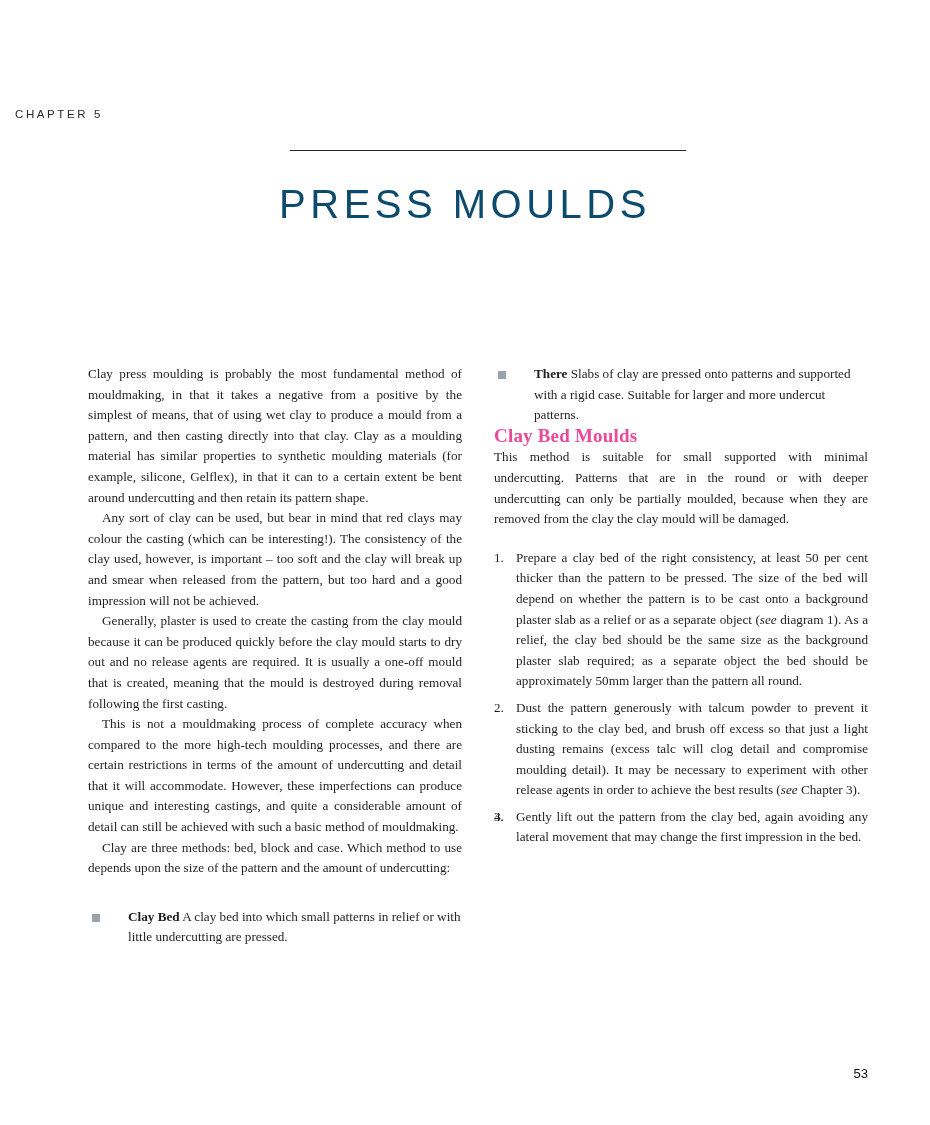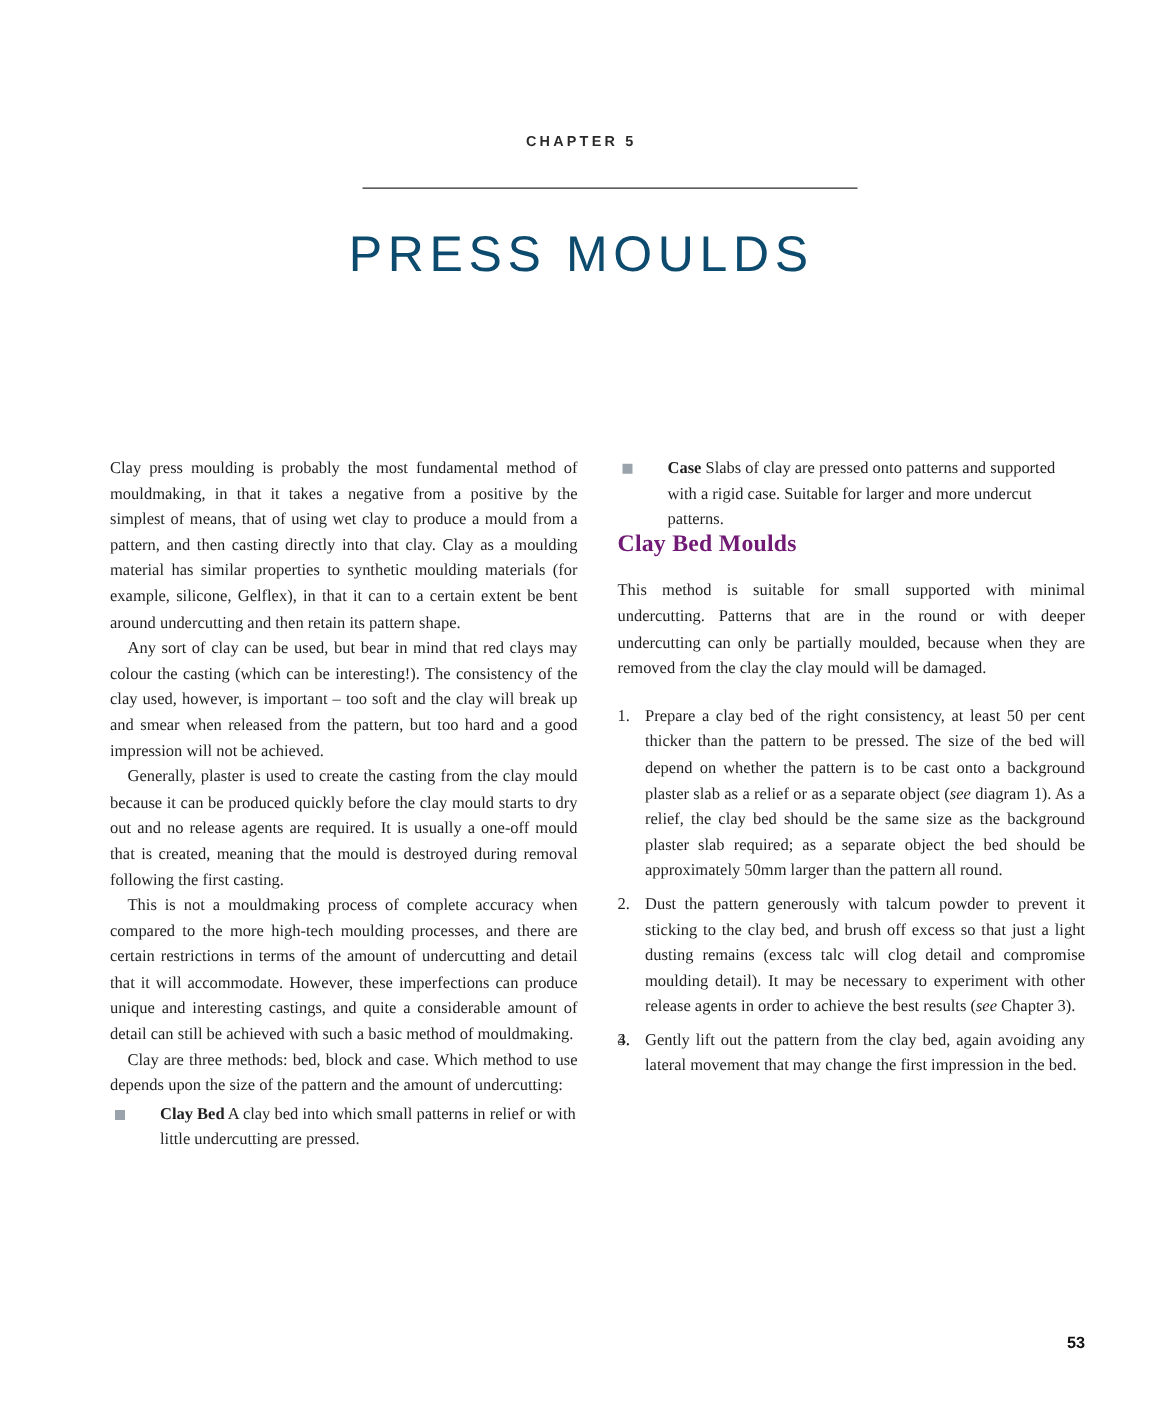--- a/index.html
+++ b/index.html
@@ -19,25 +19,25 @@
     position: absolute;
     left: 0; top: 0;
     width: 930px;
     height: 1125px;
   }
   
   .chapter-label {
     position: absolute;
     left: 0; right: 0;
     top: 108px;
-    text-align: center;
     font-size: 11.5px;
     letter-spacing: 2.6px;
     color: #2a2a2a;
-    font-weight: 700;
+    font-weight: 400;
+    padding-left: 15px;
   }
   .chapter-rule {
     position: absolute;
     left: 290px;
     top: 150px;
     width: 396px;
     height: 1px;
     background: #2a2a2a;
   }
   .chapter-title {
@@ -76,21 +76,21 @@
 
   
   .bullets {
     margin: 0;
     padding: 0;
     list-style: none;
   }
   .bullets li {
     position: relative;
     padding-left: 40px;
-    margin-top: 2px;
+    margin-top: 28px;
     text-align: left;
   }
   .bullets li .sq {
     position: absolute;
     left: 4px;
     top: 7px;
     width: 8px;
     height: 8px;
     background: #9aa3ab;
   }
@@ -115,34 +115,34 @@
     left: 0;
     top: 0;
     width: 20px;
     text-align: left;
   }
   .numbers li:first-child { margin-top: 0; }
 
   h2.sub {
     font-size: 19px;
     font-weight: 700;
-    margin: 0 0 16px 0;
+    margin: 0 0 1px 0;
     letter-spacing: 0.2px;
-    color: #701a75;
+    color: #ec4899;
   }
   .gap-top-sub { margin-top: 38px; }
 
   em { font-style: italic; }
 
   .folio {
     position: absolute;
     right: 62px;
     bottom: 44px;
     font-size: 13px;
-    font-weight: 700;
+    font-weight: 400;
     color: #111;
   }
   .clear { clear: both; }
 </style>
 </head>
 <body>
 
 <div class="page">
 
   <div class="chapter-label">CHAPTER 5</div>
@@ -164,21 +164,21 @@
           <b>Clay Bed</b>
           <span>A clay bed into which small patterns in relief or with little undercutting are pressed.</span>
         </li>
       </ul>
     </div>
 
     <div class="col right">
       <ul class="bullets">
         <li style="margin-top:0">
           <span class="sq"></span>
-          <b>Case</b>
+          <b>There</b>
           <span>Slabs of clay are pressed onto patterns and supported with a rigid case. Suitable for larger and more undercut patterns.</span>
         </li>
       </ul>
 
       <h2 class="sub gap-top-sub">Clay Bed Moulds</h2>
 
       <p>This method is suitable for small supported with minimal undercutting. Patterns that are in the round or with deeper undercutting can only be partially moulded, because when they are removed from the clay the clay mould will be damaged.</p>
 
       <ol class="numbers" style="margin-top:18px">
         <li>

